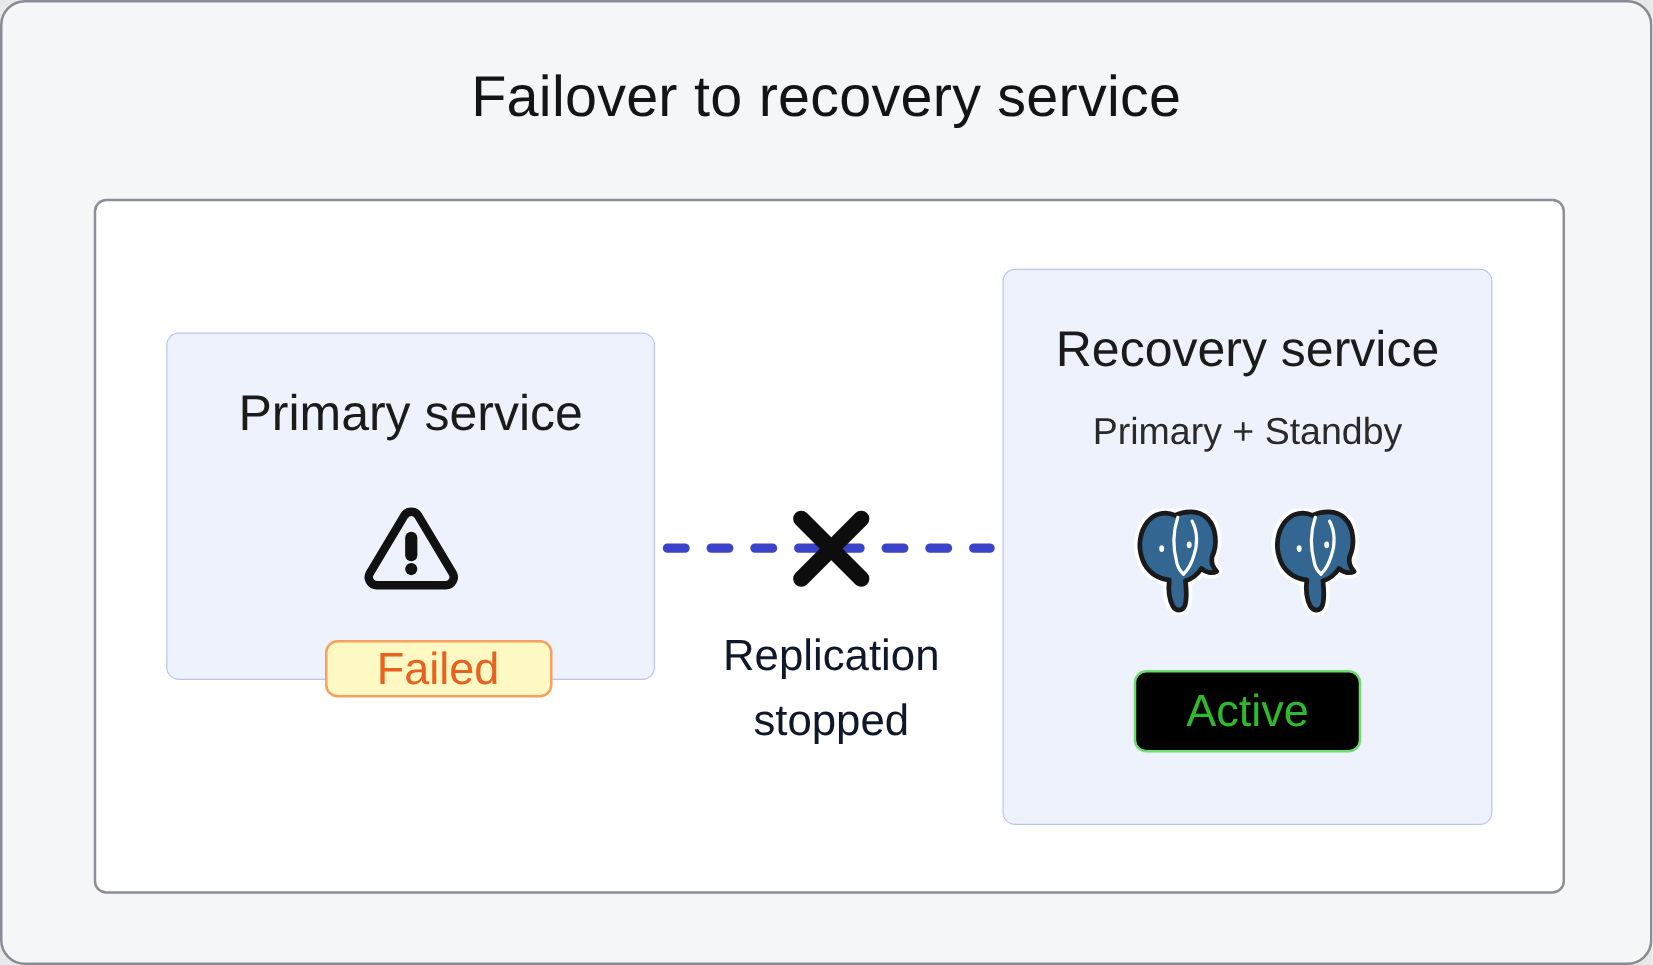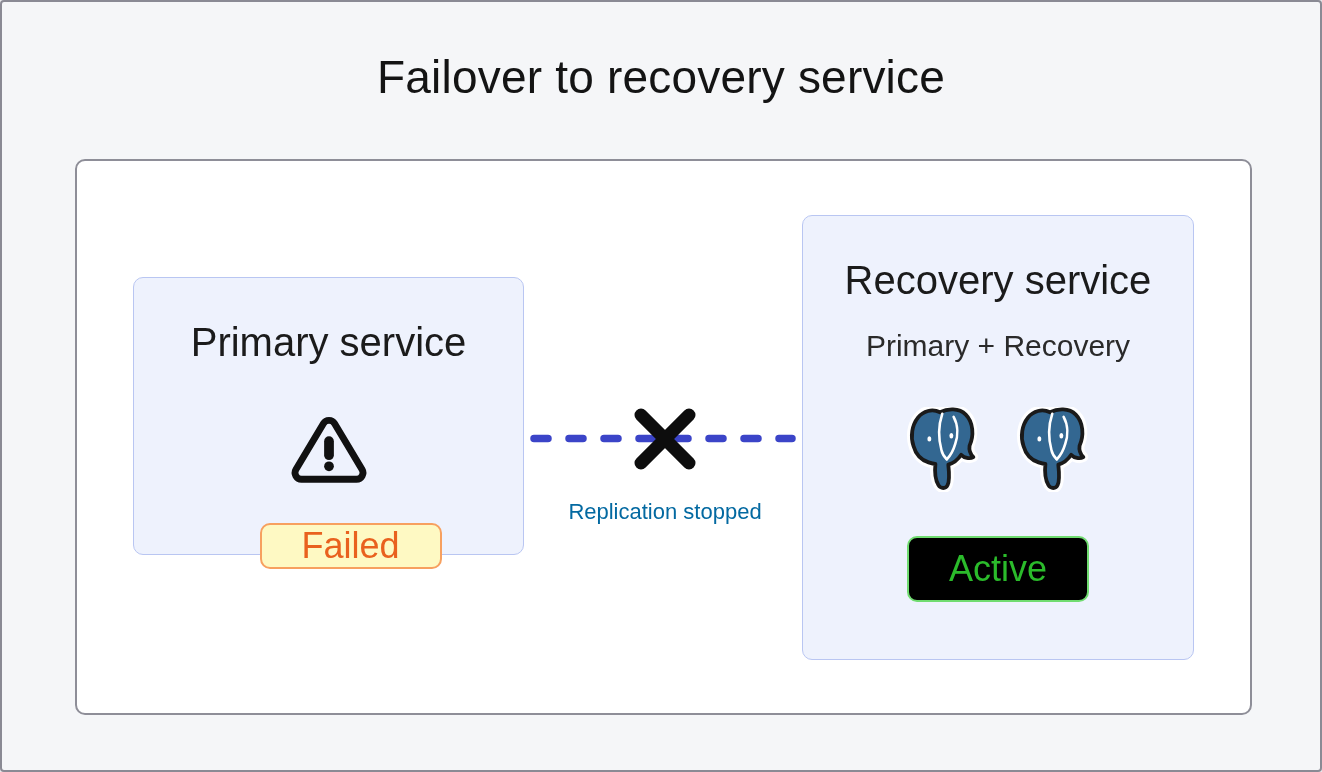--- a/index.html
+++ b/index.html
@@ -2,21 +2,21 @@
 <html><head>
 <meta charset="utf-8">
 <style>
   html,body{margin:0;padding:0;background:#e9e9ec;}
   *{box-sizing:border-box;}
   .frame{
     position:relative;
     width:1322px;height:772px;
     background:#F5F6F8;
     border:2px solid #8A8A94;
-    border-radius:4px;
+    border-radius:20px;
     font-family:"Liberation Sans","DejaVu Sans",sans-serif;
     overflow:hidden;
   }
   .main-title{
     position:absolute;top:48px;left:0;width:100%;
     text-align:center;
     font-size:46px;font-weight:500;color:#141414;
     letter-spacing:0.2px;
   }
   .panel{
@@ -25,21 +25,21 @@
     border:2px solid #8E8E98;
     border-radius:10px;
   }
   .service-box{
     position:absolute;
     background:#EEF2FD;
     border:1.5px solid #B9C6F2;
     border-radius:10px;
     display:flex;flex-direction:column;align-items:center;
   }
-  .primary-box{left:131px;top:275px;width:391px;height:278px;}
+  .primary-box{left:131px;top:264px;width:391px;height:278px;}
   .recovery-box{left:800px;top:213px;width:392px;height:445px;align-items:center;}
   .service-title{
     margin-top:42px;
     font-size:40px;font-weight:400;color:#1b1b1b;
   }
   .service-subtitle{
     margin-top:26px;
     font-size:30px;font-weight:400;color:#2a2a2a;
   }
   .warning-wrap{margin-top:46px;line-height:0;}
@@ -62,23 +62,23 @@
     background:#000000;
     color:#2BBB2B;
   }
   .pg-row{
     margin-top:44px;
     display:flex;gap:34px;align-items:center;line-height:0;
   }
   .dash-line{position:absolute;left:526px;top:429px;}
   .x-mark{position:absolute;left:624px;top:398px;}
   .connector-label{
-    position:absolute;left:553px;top:484px;width:220px;
+    position:absolute;left:553px;top:497px;width:220px;
     text-align:center;
-    font-size:22px;line-height:52px;color:#0369a1;
+    font-size:35px;line-height:52px;color:#0f172a;
   }
 </style>
 </head>
 <body>
 
 <div class="frame">
 
   <div class="main-title">Failover to recovery service</div>
 
   <div class="panel"></div>
@@ -103,21 +103,21 @@
   <div class="x-mark">
     <svg width="78" height="78" viewBox="0 0 78 78">
       <line x1="15" y1="15" x2="63" y2="63" stroke="#0d0d0d" stroke-width="13" stroke-linecap="round"></line>
       <line x1="63" y1="15" x2="15" y2="63" stroke="#0d0d0d" stroke-width="13" stroke-linecap="round"></line>
     </svg>
   </div>
   <div class="connector-label">Replication stopped</div>
 
   <div class="service-box recovery-box">
     <div class="service-title">Recovery service</div>
-    <div class="service-subtitle">Primary + Recovery</div>
+    <div class="service-subtitle">Primary + Standby</div>
     <div class="pg-row">
       <span>
         <svg width="76" height="85" viewBox="0 0 100 112">
           <g stroke-linejoin="round" stroke-linecap="round">
             <path d="M46,7 C36,2 24,5 17,14 C9,24 7,39 11,51 C14,62 22,70 31,73 C34,74 37,75 40,75 C39,84 40,96 44,103 C47,108 54,108 56,103 C59,97 58,85 57,76 C64,74 70,69 74,63 C78,67 85,69 90,66 C86,62 84,57 85,51 C91,38 90,20 80,10 C71,1 56,2 46,7 Z" fill="#336791" stroke="#FFFFFF" stroke-width="13"></path>
             <path d="M46,7 C36,2 24,5 17,14 C9,24 7,39 11,51 C14,62 22,70 31,73 C34,74 37,75 40,75 C39,84 40,96 44,103 C47,108 54,108 56,103 C59,97 58,85 57,76 C64,74 70,69 74,63 C78,67 85,69 90,66 C86,62 84,57 85,51 C91,38 90,20 80,10 C71,1 56,2 46,7 Z" fill="#336791" stroke="#1a1a1a" stroke-width="5"></path>
             <path d="M49,9 C44,24 44,42 48,57 C49,62 52,66 55,69" fill="none" stroke="#FFFFFF" stroke-width="3.4"></path>
             <path d="M64,13 C70,24 70,38 66,49 C64,56 60,64 55,69" fill="none" stroke="#FFFFFF" stroke-width="3.4"></path>
             <ellipse cx="32" cy="42" rx="2.6" ry="3.6" fill="#FFFFFF" stroke="none"></ellipse>
             <ellipse cx="61" cy="38" rx="2.6" ry="3.6" fill="#FFFFFF" stroke="none"></ellipse>

